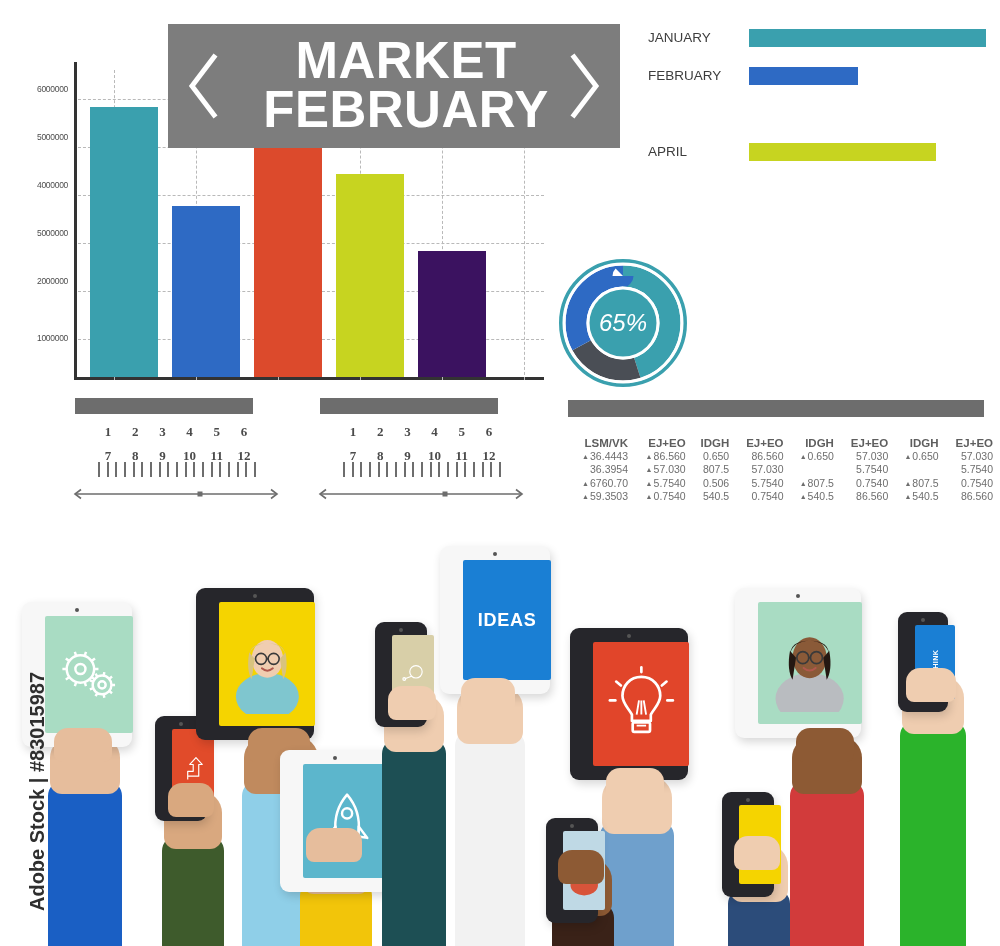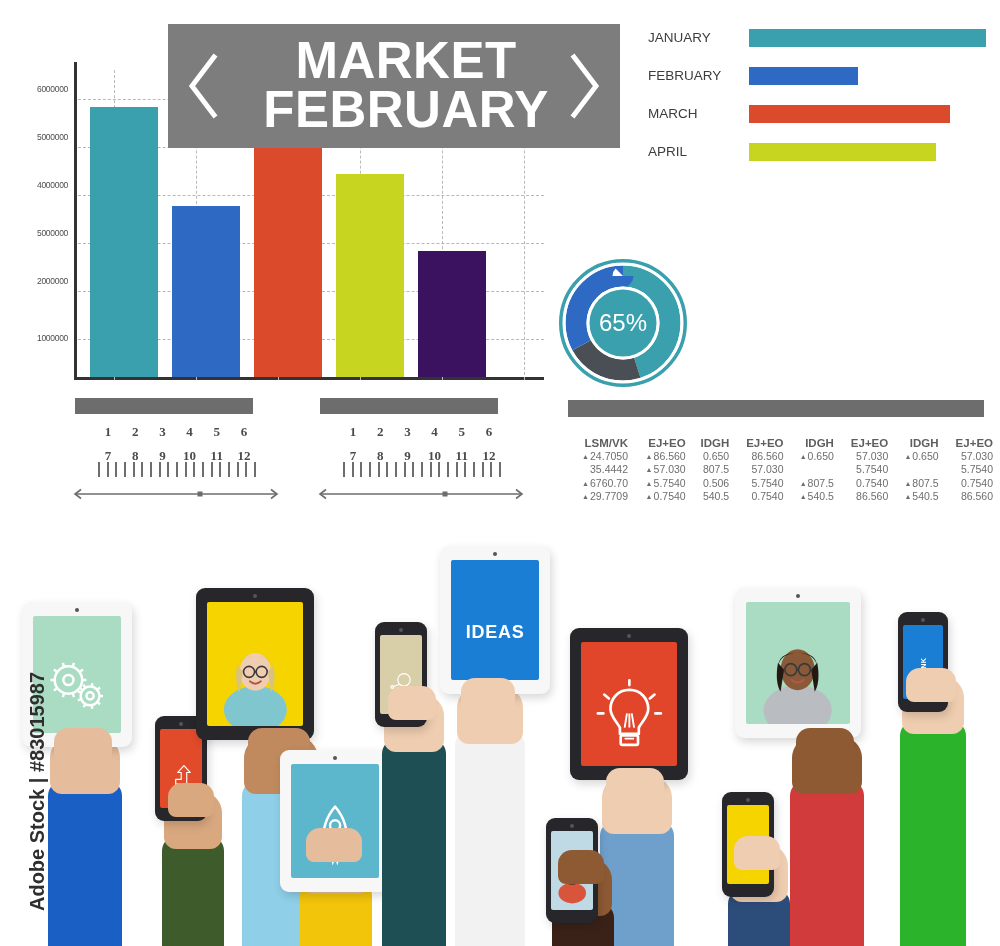--- a/index.html
+++ b/index.html
@@ -106,21 +106,21 @@
   #photo { position:absolute; left:0; top:530px; width:1000px; height:416px;
            background:#ffffff; overflow:hidden; }
   .arm { position:absolute; bottom:0; border-radius:16px 16px 0 0; }
   .hand { position:absolute; background:#e7bd9e; border-radius:22px 22px 12px 12px; }
   .device {
     position:absolute; background:#f4f4f4; border-radius:9px;
     box-shadow:2px 4px 10px rgba(0,0,0,0.16);
   }
   .device.dark { background:#26262b; }
   .screen { position:absolute; border-radius:2px; overflow:hidden;
-            display:flex; align-items:flex-end; justify-content:center; }
+            display:flex; align-items:center; justify-content:center;margin-left:12px; }
   .cam { position:absolute; width:4px; height:4px; border-radius:50%; background:#555; }
 
   
   #watermark {
     position:absolute; left:-88px; top:780px; width:250px;
     transform:rotate(-90deg); transform-origin:center center;
     font-size:20px; font-weight:bold; color:#2e2e2e;
     font-family:"Liberation Sans", sans-serif; letter-spacing:0px;
     white-space:nowrap; text-align:center;
   }
@@ -180,32 +180,28 @@
 
     <div id="months">
         <div class="month-row" style="top: 0px;">
           <div class="month-label">JANUARY</div>
           <div class="month-bar" style="width: 237px; background: rgb(58, 160, 174);"></div>
         </div>
         <div class="month-row" style="top: 38px;">
           <div class="month-label">FEBRUARY</div>
           <div class="month-bar" style="width: 109.02px; background: rgb(46, 106, 196);"></div>
         </div>
-        <div class="month-row" style="top: 76px;">
-          <div class="month-label">MARCH</div>
-          <div class="month-bar" style="width: 201.45px; background: rgb(220, 74, 44);"></div>
-        </div>
         <div class="month-row" style="top: 114px;">
           <div class="month-label">APRIL</div>
           <div class="month-bar" style="width: 187.23px; background: rgb(199, 212, 32);"></div>
         </div>
       </div>
 
     <div id="donuts">
-        <div class="donut" style="left: 0px;">
+        <div class="donut" style="left: 0px; font-style: italic;">
           <svg width="134" height="134" viewBox="0 0 134 134">
             <circle cx="67" cy="67" r="62" fill="none" stroke="#3AA0AE" stroke-width="4"></circle>
             <circle cx="67" cy="67" r="47" fill="none" stroke="#3AA0AE" stroke-width="21" stroke-dasharray="132.88936924684828 162.4203401905923" stroke-dashoffset="0" transform="rotate(-90 67 67)"></circle>
             <circle cx="67" cy="67" r="47" fill="none" stroke="#4A4E55" stroke-width="21" stroke-dasharray="64.96813607623693 230.34157336120364" stroke-dashoffset="-132.88936924684828" transform="rotate(-90 67 67)"></circle>
             <circle cx="67" cy="67" r="47" fill="none" stroke="#2E6AC4" stroke-width="21" stroke-dasharray="97.4522041143554 197.85750532308518" stroke-dashoffset="-197.8575053230852" transform="rotate(-90 67 67)"></circle>
             <circle cx="67" cy="67" r="59" fill="none" stroke="#ffffff" stroke-width="3"></circle>
             <circle cx="67" cy="67" r="35" fill="none" stroke="#ffffff" stroke-width="3"></circle>
             <circle cx="67" cy="67" r="33.5" fill="#3AA0AE"></circle>
           </svg>
           <div class="donut-label">65%</div>
@@ -315,51 +311,51 @@
               <th>IDGH</th>
               <th>EJ+EO</th>
               <th>IDGH</th>
               <th>EJ+EO</th>
               <th>IDGH</th>
               <th>EJ+EO</th>
             </tr>
           </thead>
         <tbody>
             <tr>
-              <td><span class="tri">▲</span><span>24.7050</span></td>
+              <td><span class="tri">▲</span><span>36.4443</span></td>
               <td><span class="tri">▲</span><span>86.560</span></td>
               <td><span>0.650</span></td>
               <td><span>86.560</span></td>
               <td><span class="tri">▲</span><span>0.650</span></td>
               <td><span>57.030</span></td>
               <td><span class="tri">▲</span><span>0.650</span></td>
               <td><span>57.030</span></td>
             </tr>
             <tr>
-              <td><span>35.4442</span></td>
+              <td><span>36.3954</span></td>
               <td><span class="tri">▲</span><span>57.030</span></td>
               <td><span>807.5</span></td>
               <td><span>57.030</span></td>
               <td><span></span></td>
               <td><span>5.7540</span></td>
               <td><span></span></td>
               <td><span>5.7540</span></td>
             </tr>
             <tr>
               <td><span class="tri">▲</span><span>6760.70</span></td>
               <td><span class="tri">▲</span><span>5.7540</span></td>
               <td><span>0.506</span></td>
               <td><span>5.7540</span></td>
               <td><span class="tri">▲</span><span>807.5</span></td>
               <td><span>0.7540</span></td>
               <td><span class="tri">▲</span><span>807.5</span></td>
               <td><span>0.7540</span></td>
             </tr>
             <tr>
-              <td><span class="tri">▲</span><span>29.7709</span></td>
+              <td><span class="tri">▲</span><span>59.3503</span></td>
               <td><span class="tri">▲</span><span>0.7540</span></td>
               <td><span>540.5</span></td>
               <td><span>0.7540</span></td>
               <td><span class="tri">▲</span><span>540.5</span></td>
               <td><span>86.560</span></td>
               <td><span class="tri">▲</span><span>540.5</span></td>
               <td><span>86.560</span></td>
             </tr>
           </tbody>
       </table>

